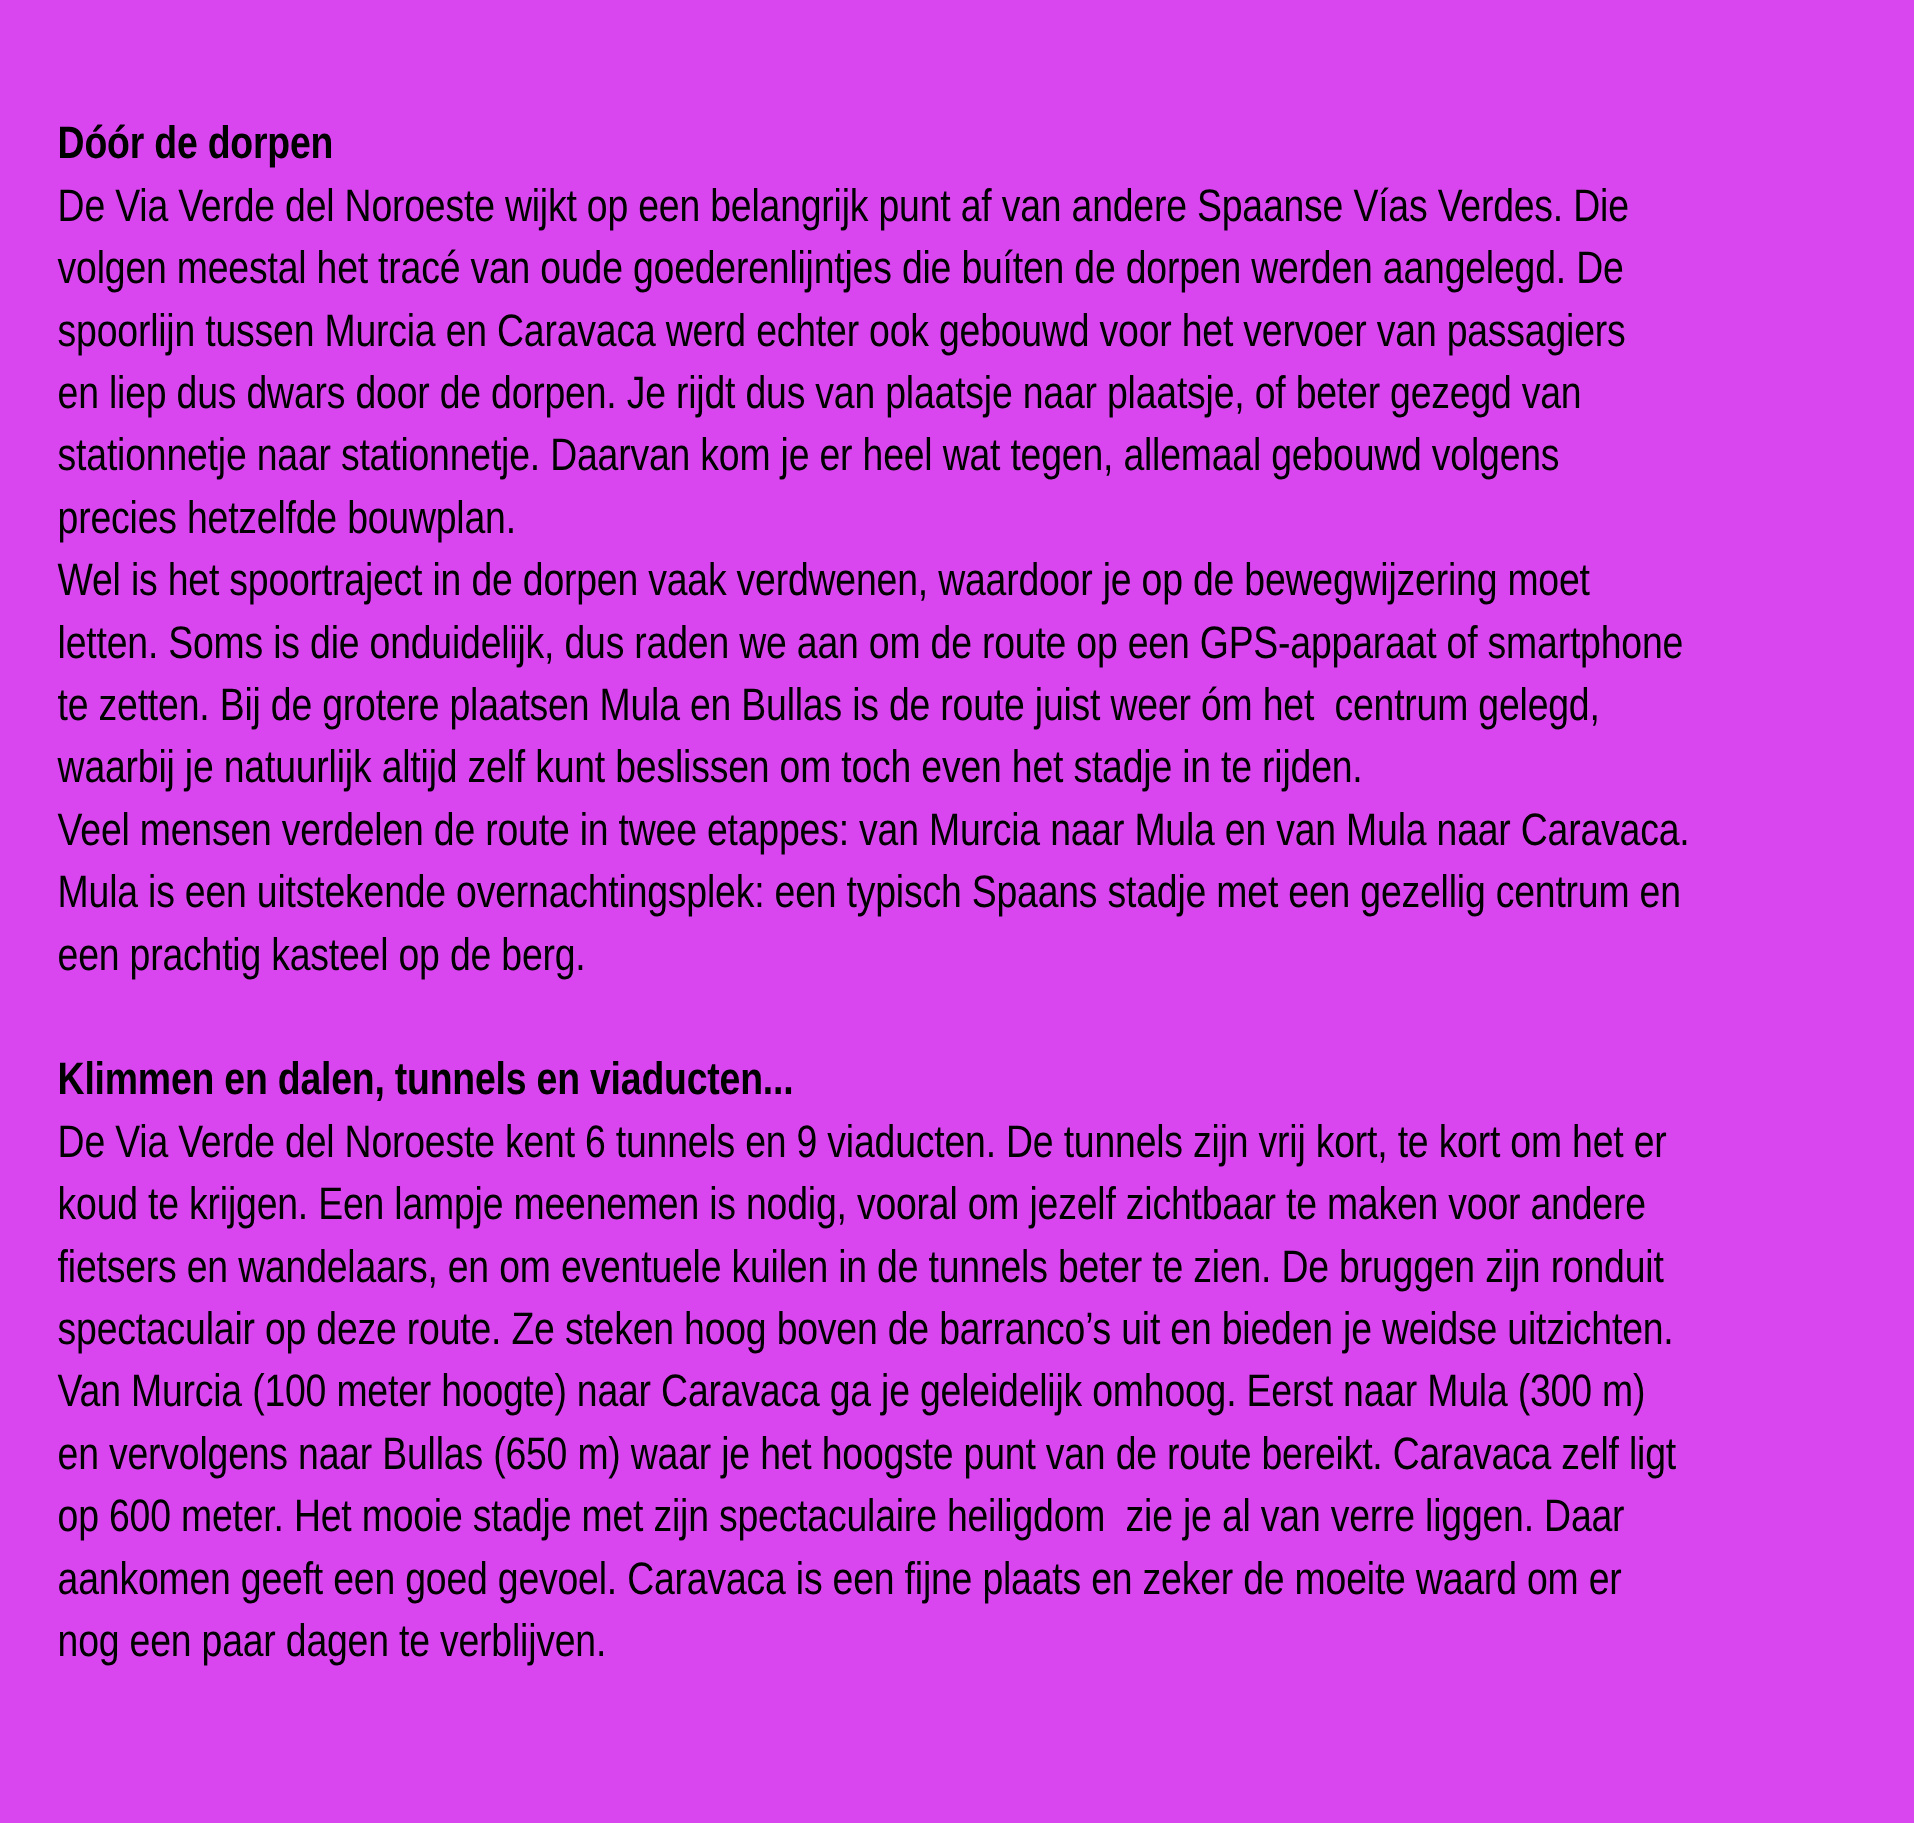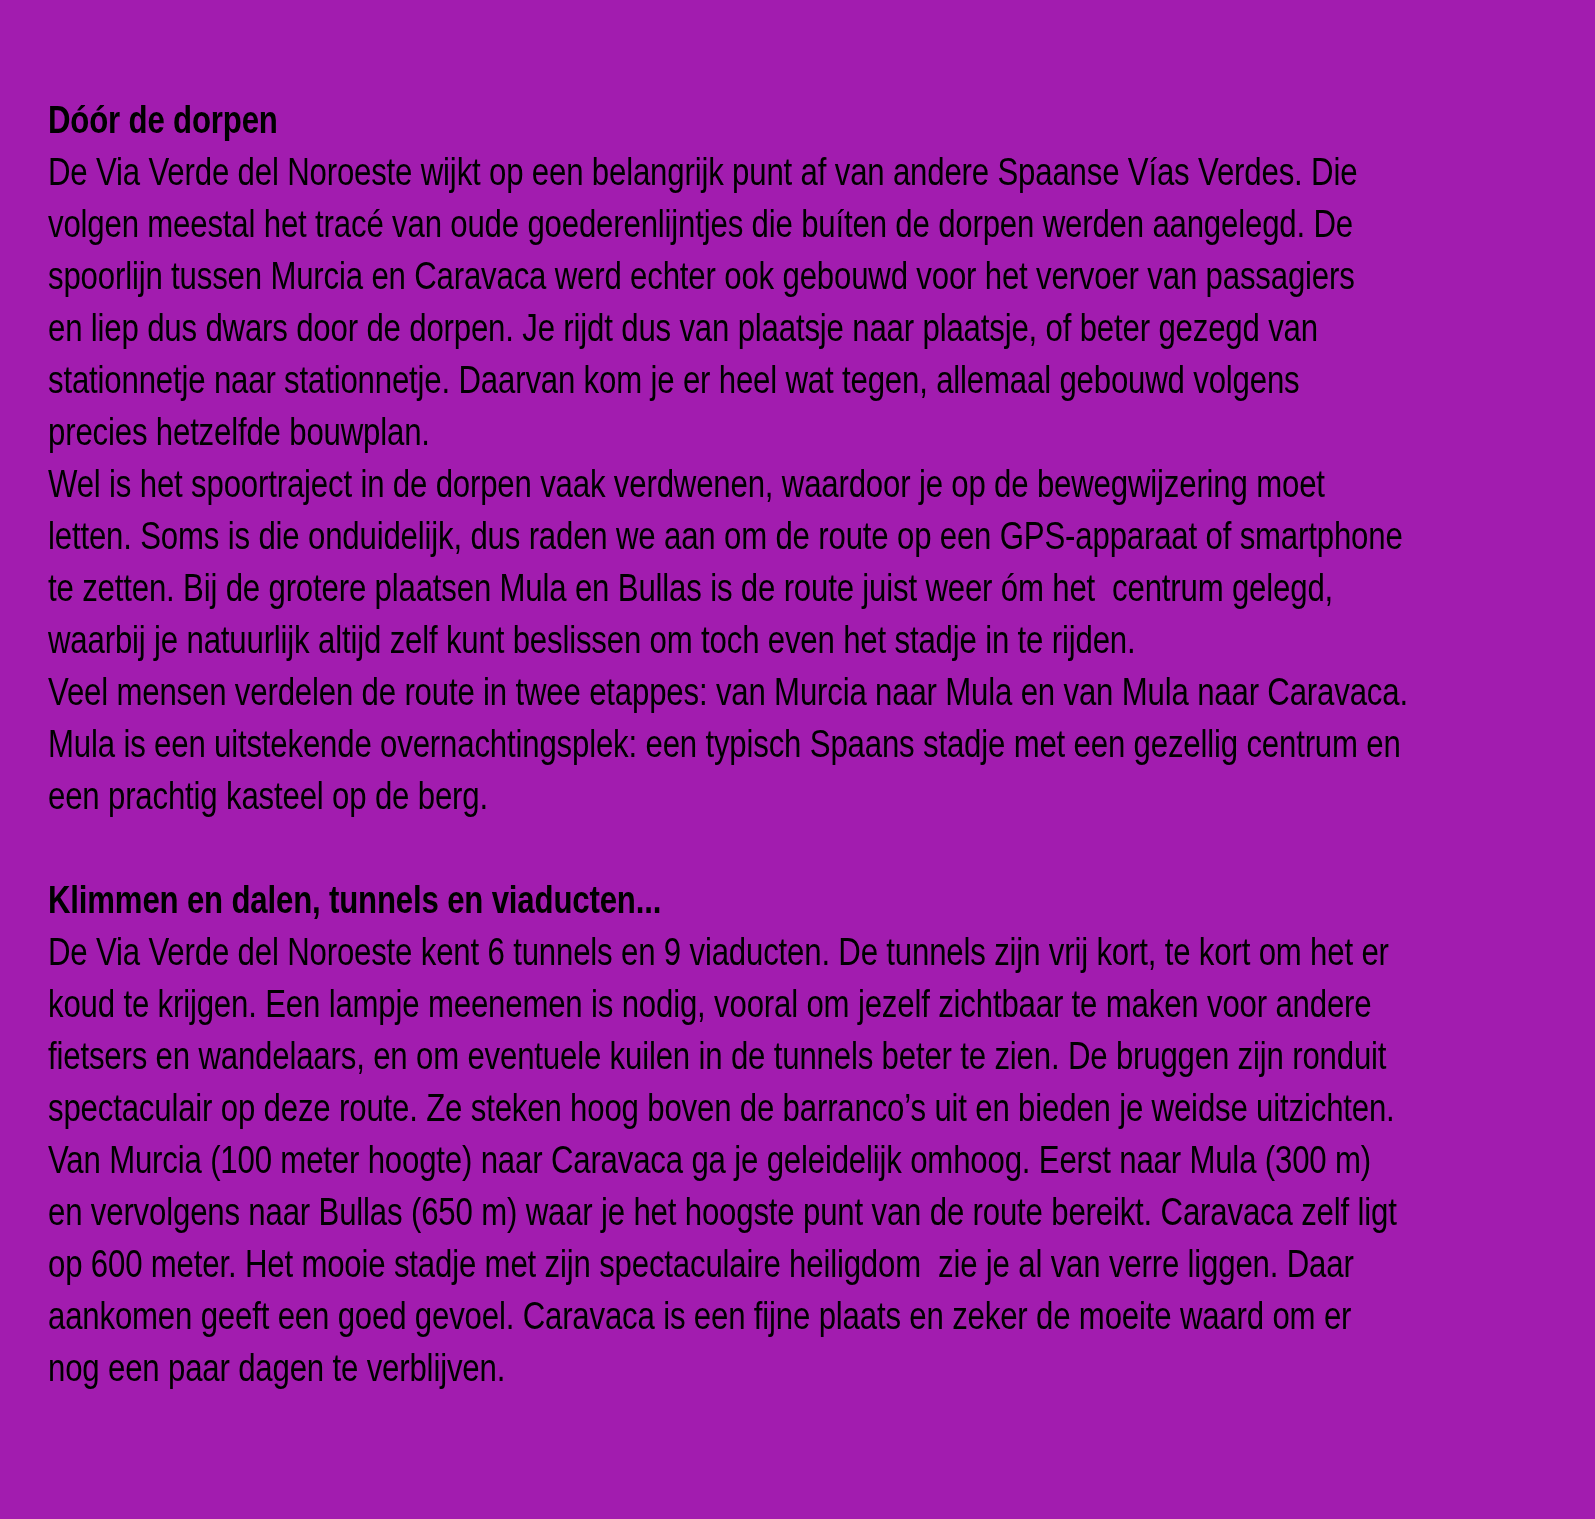--- a/index.html
+++ b/index.html
@@ -11,21 +11,21 @@
     width: 1595px;
     height: 1519px;
     position: relative;
     overflow: hidden;
   }
   .page {
     position: absolute;
     left: 0; top: 0;
     width: 1595px;
     height: 1519px;
-    background: #a21caf;
+    background: #d946ef;
   }
   .text-block {
     position: absolute;
     left: 48px;
     top: 94px;
     width: 1880px;               
     transform: scaleX(0.82);     
     transform-origin: 0 0;
     font-family: "Liberation Sans", "DejaVu Sans", sans-serif;
     font-size: 38px;

